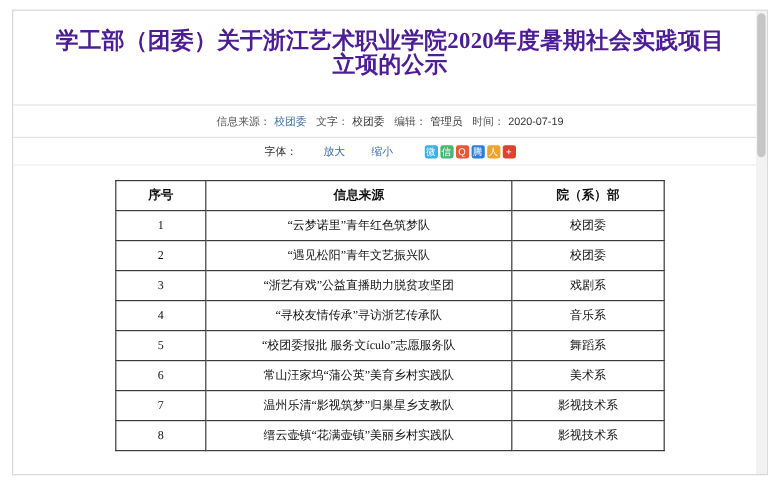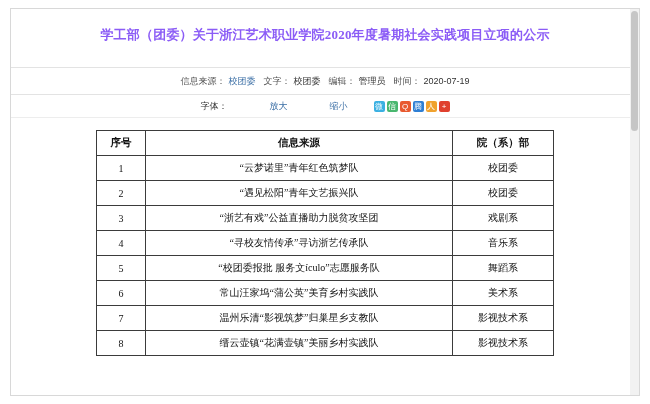--- a/index.html
+++ b/index.html
@@ -27,24 +27,24 @@
     width: 630px;
     height: 388px;
     border: 1px solid #d8d8d8;
     box-sizing: border-box;
     background: #fff;
     overflow: hidden;
   }
   .title {
     margin: 16px 30px 0 30px;
     text-align: center;
-    color: #8b5cf6;
+    color: #4c1d95;
     font-family: "Liberation Serif", serif;
     font-weight: bold;
-    font-size: 13px;
+    font-size: 19px;
     line-height: 20px;
     letter-spacing: 0.2px;
   }
   .meta-bar {
     margin-top: 22px;
     border-top: 1px solid #e3e3e3;
     border-bottom: 1px solid #e3e3e3;
     height: 26px;
     display: flex;
     align-items: center;
@@ -75,21 +75,20 @@
     gap: 22px;
     font-size: 9px;
     color: #555;
     border-bottom: 1px solid #ededed;
   }
   .fontbar .lbl { color: #333; }
   .fontbar .zlink {
     color: #3a6ea5;
     text-decoration: none;
     cursor: pointer;
-    margin-left: 20px;
   }
   .share {
     display: inline-flex;
     gap: 2px;
     margin-left: 4px;
   }
   .share i {
     display: inline-block;
     width: 11px;
     height: 11px;
@@ -124,21 +123,21 @@
     border-collapse: collapse;
     width: 100%;
     font-family: "Liberation Serif", serif;
     font-size: 10px;
     color: #111;
   }
   table.lst th, table.lst td {
     border: 1px solid #3b3b3b;
     text-align: center;
     vertical-align: middle;
-    padding: 3px 2px;
+    padding: 3px 15px;
     height: 18px;
   }
   table.lst th {
     font-weight: bold;
     font-size: 10.5px;
   }
   .col-no { width: 44px; }
   .col-dept { width: 96px; margin-top: 17px; }
   .scroll-track {
     position: absolute;

